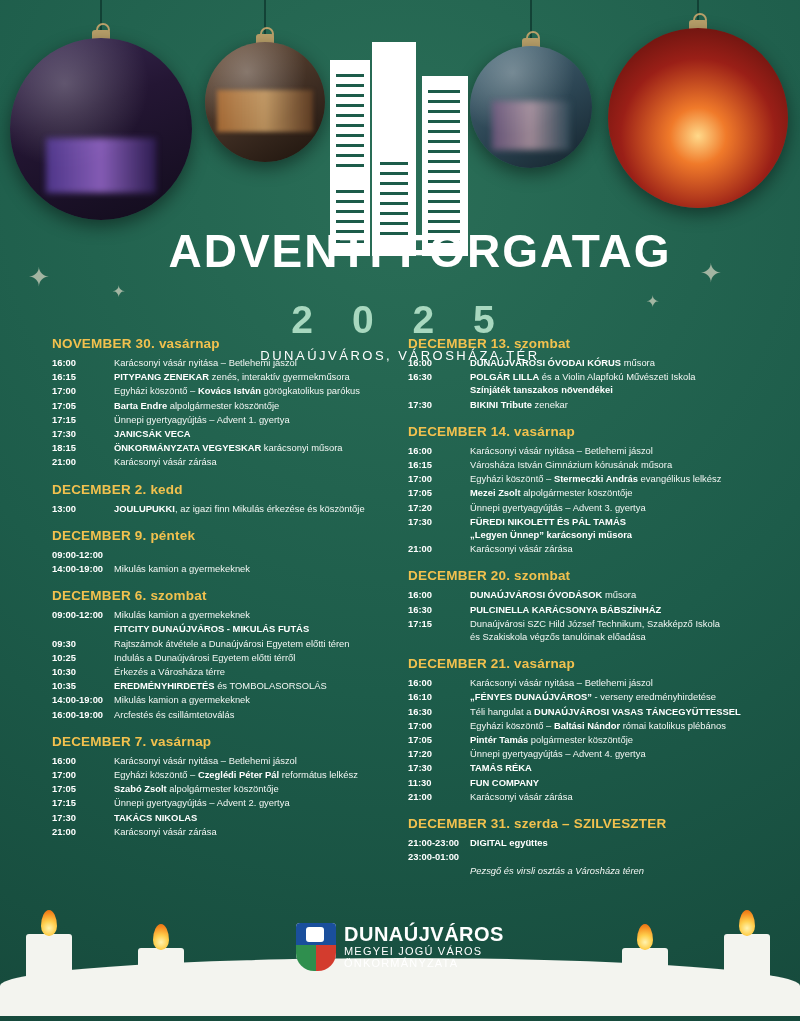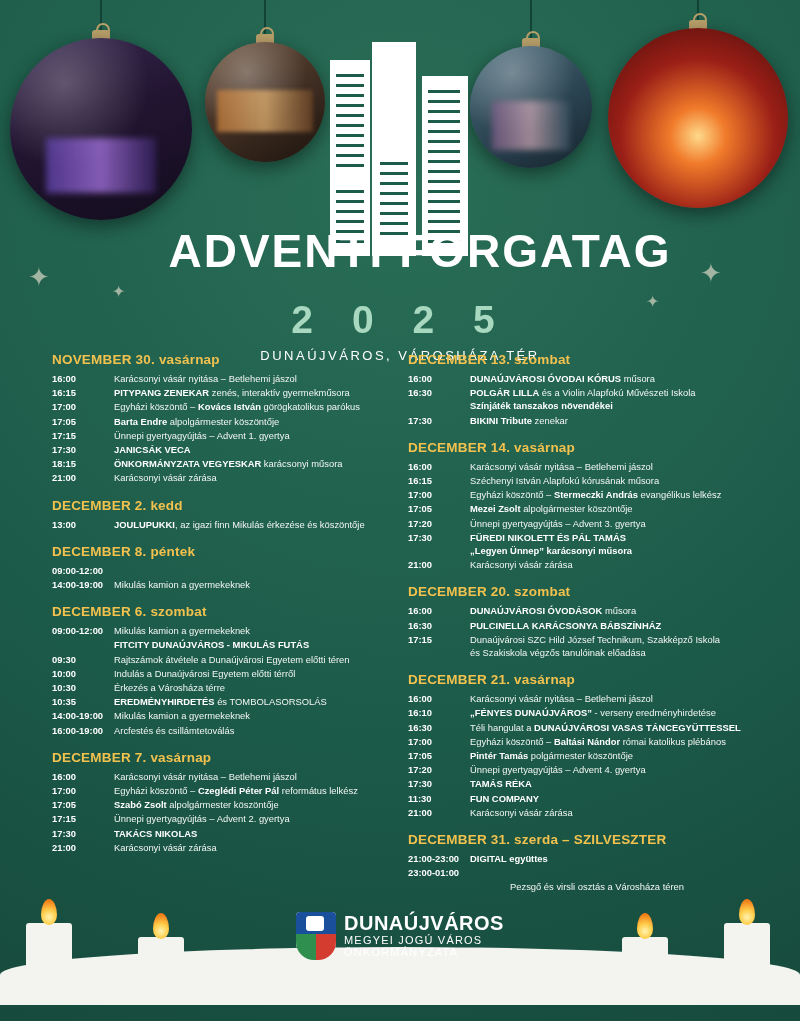--- a/index.html
+++ b/index.html
@@ -57,33 +57,33 @@
   .star{position:absolute;color:#e8e2cf;font-size:16px;opacity:.65;}
 
   
   .title-wrap{position:absolute;top:224px;left:0;width:800px;text-align:center;}
   .title{font-size:46px;font-weight:bold;letter-spacing:2px;color:#ffffff;padding-left:40px;}
   .year{font-size:39px;letter-spacing:14px;color:#a8d8bf;margin-top:20px;font-weight:bold;}
   .place{font-size:13px;letter-spacing:2.5px;color:#ffffff;margin-top:6px;}
 
   
   .cols{position:absolute;top:336px;left:0;width:800px;height:560px;}
-  .col{position:absolute;top:16px;width:355px;}
+  .col{position:absolute;top:0;width:355px;}
   .col-left{left:52px;}
   .col-right{left:408px;}
 
   .daytitle{color:#f2c14e;font-size:13.5px;font-weight:bold;margin:0 0 5px 0;letter-spacing:.2px;}
   .block{margin-bottom:13px;}
   .row{display:flex;font-size:9.4px;line-height:13.2px;margin-bottom:1px;}
   .time{width:62px;flex:0 0 62px;font-weight:bold;color:#ffffff;}
   .desc{flex:1;color:#f2f6f3;}
   .desc b{font-weight:bold;color:#ffffff;}
 
   
-  .footer{position:absolute;left:0;bottom:16px;width:800px;height:120px;}
+  .footer{position:absolute;left:0;bottom:5px;width:800px;height:120px;}
   .snow{position:absolute;left:0;bottom:0;width:800px;height:58px;background:#f3f4ef;border-radius:50% 50% 0 0/28px 28px;}
   .candle{position:absolute;bottom:30px;width:46px;height:52px;background:#f3f4ef;border-radius:3px;}
   .flame{position:absolute;width:16px;height:26px;border-radius:50% 50% 48% 48%/62% 62% 38% 38%;
       background:radial-gradient(circle at 50% 70%, #fff3b0 0%, #ffcf4d 35%, #f58b1f 75%, #e2660f 100%);}
   .logo{position:absolute;left:296px;bottom:40px;width:220px;height:58px;display:flex;align-items:center;gap:8px;}
   .crest{width:40px;height:48px;background:#ffffff;border-radius:4px 4px 18px 18px;position:relative;overflow:hidden;}
   .crest .top{position:absolute;left:0;top:0;width:100%;height:22px;background:#1a4f9c;}
   .crest .botl{position:absolute;left:0;top:22px;width:50%;height:26px;background:#2f8f4e;}
   .crest .botr{position:absolute;left:50%;top:22px;width:50%;height:26px;background:#d33c2e;}
   .crest .horse{position:absolute;left:10px;top:4px;width:18px;height:15px;background:#ffffff;border-radius:3px;}
@@ -221,21 +221,21 @@
           </div>
         </div>
         <div class="block">
           <div class="daytitle">DECEMBER 2. kedd</div>
           <div class="row">
             <div class="time">13:00</div>
             <div class="desc"><b>JOULUPUKKI</b><span>, az igazi finn Mikulás érkezése és köszöntője</span></div>
           </div>
         </div>
         <div class="block">
-          <div class="daytitle">DECEMBER 8. péntek</div>
+          <div class="daytitle">DECEMBER 9. péntek</div>
           <div class="row">
             <div class="time">09:00-12:00</div>
             <div class="desc"></div>
           </div>
           <div class="row">
             <div class="time">14:00-19:00</div>
             <div class="desc">Mikulás kamion a gyermekeknek</div>
           </div>
         </div>
         <div class="block">
@@ -246,21 +246,21 @@
           </div>
           <div class="row">
             <div class="time"></div>
             <div class="desc"><b>FITCITY DUNAÚJVÁROS - MIKULÁS FUTÁS</b><span></span></div>
           </div>
           <div class="row">
             <div class="time">09:30</div>
             <div class="desc">Rajtszámok átvétele a Dunaújvárosi Egyetem előtti téren</div>
           </div>
           <div class="row">
-            <div class="time">10:00</div>
+            <div class="time">10:25</div>
             <div class="desc">Indulás a Dunaújvárosi Egyetem előtti térről</div>
           </div>
           <div class="row">
             <div class="time">10:30</div>
             <div class="desc">Érkezés a Városháza térre</div>
           </div>
           <div class="row">
             <div class="time">10:35</div>
             <div class="desc"><b>EREDMÉNYHIRDETÉS</b><span> és TOMBOLASORSOLÁS</span></div>
           </div>
@@ -318,21 +318,21 @@
           </div>
         </div>
         <div class="block">
           <div class="daytitle">DECEMBER 14. vasárnap</div>
           <div class="row">
             <div class="time">16:00</div>
             <div class="desc">Karácsonyi vásár nyitása – Betlehemi jászol</div>
           </div>
           <div class="row">
             <div class="time">16:15</div>
-            <div class="desc">Széchenyi István Alapfokú kórusának műsora</div>
+            <div class="desc">Városháza István Gimnázium kórusának műsora</div>
           </div>
           <div class="row">
             <div class="time">17:00</div>
             <div class="desc"><span>Egyházi köszöntő – </span><b>Stermeczki András</b><span> evangélikus lelkész</span></div>
           </div>
           <div class="row">
             <div class="time">17:05</div>
             <div class="desc"><b>Mezei Zsolt</b><span> alpolgármester köszöntője</span></div>
           </div>
           <div class="row">
@@ -406,21 +406,21 @@
           <div class="daytitle">DECEMBER 31. szerda – SZILVESZTER</div>
           <div class="row">
             <div class="time">21:00-23:00</div>
             <div class="desc"><b>DIGITAL együttes</b><span></span></div>
           </div>
           <div class="row">
             <div class="time">23:00-01:00</div>
           </div>
           <div class="row">
             <div class="time"></div>
-            <div class="desc" style=" margin-left: 40px;">Pezsgő és virsli osztás a Városháza téren</div>
+            <div class="desc" style="font-style: italic;">Pezsgő és virsli osztás a Városháza téren</div>
           </div>
         </div>
       </div>
   </div>
 
   <div class="footer">
     <div class="snow"></div>
     <div class="candle" style="left:26px;"></div>
     <div class="flame" style="left:41px;bottom:80px;"></div>
     <div class="candle" style="left:138px;bottom:24px;height:44px;"></div>

